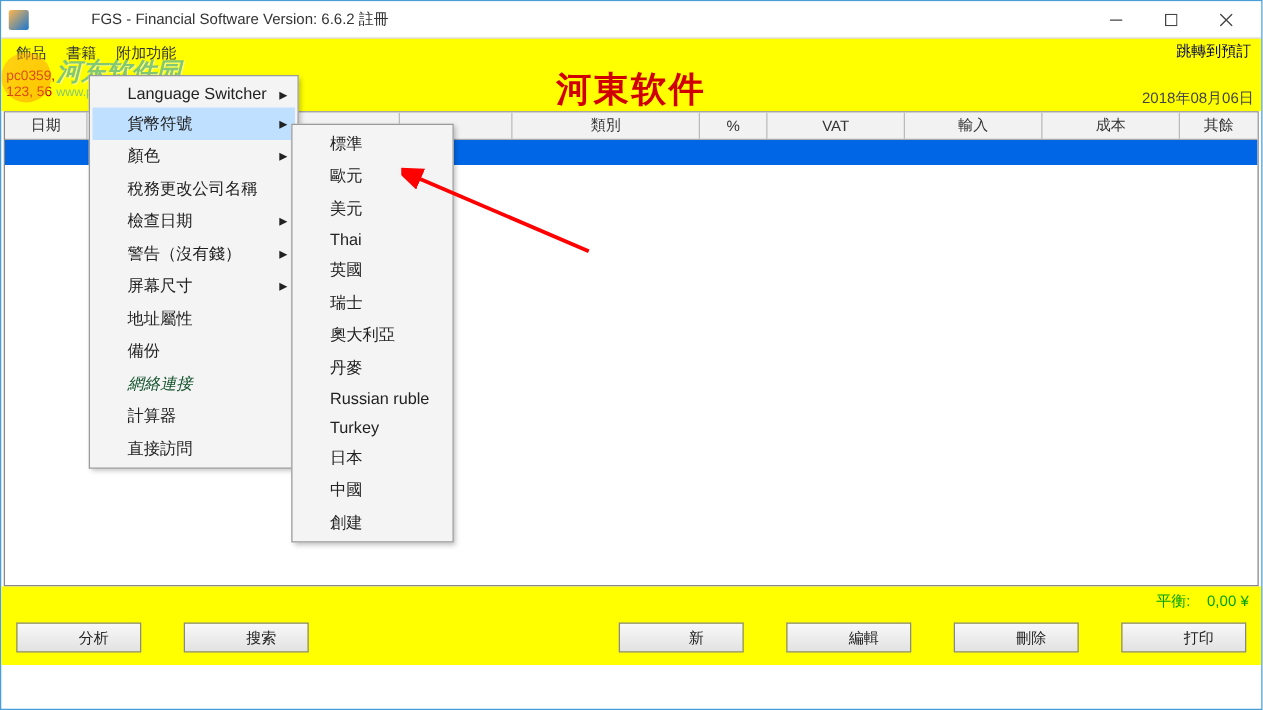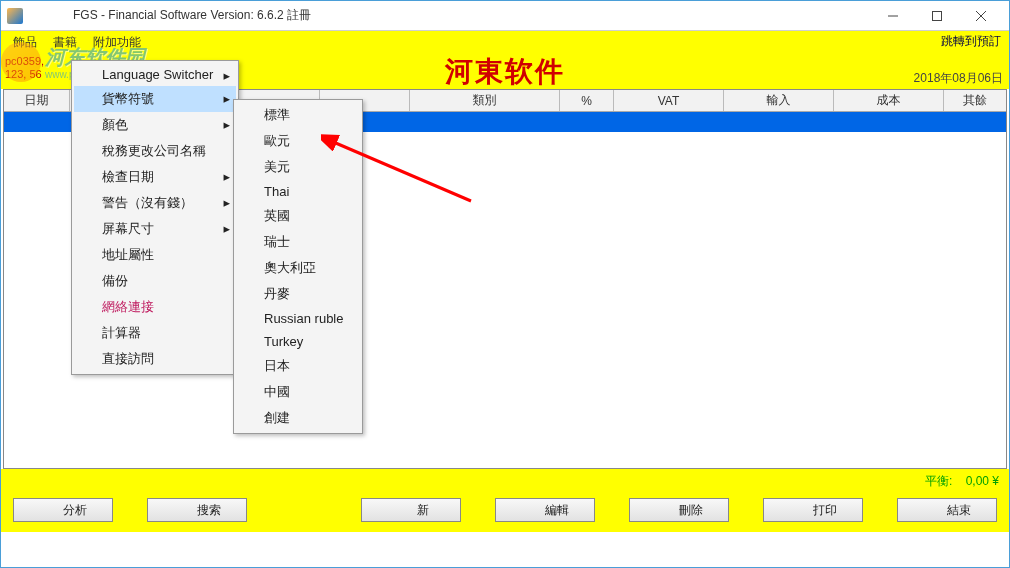--- a/index.html
+++ b/index.html
@@ -43,21 +43,21 @@
 .balance { text-align: right; padding: 4px 10px 2px; font-size: 12px; color: #00a000; }
 
 
 .btnrow { display: flex; padding: 6px 12px 10px; gap: 34px; }
 .btnrow .spacer { flex: 1; }
 .btn { width: 100px; height: 24px; background: linear-gradient(#f8f8f8,#e2e2e2); border: 1px solid #888; font-size: 12px; display: flex; align-items: center; justify-content: center; color: #222; padding-left: 24px; }
 
 
 .menu { position: absolute; background: #f4f4f4; border: 1px solid #9a9a9a; box-shadow: 2px 2px 4px rgba(0,0,0,.25); font-size: 13px; z-index: 100; padding: 2px; }
 .menu .mitem { padding: 4px 28px 4px 28px; position: relative; white-space: nowrap; color: #222; }
-.menu .mitem.disabled { color: #be185d; }
+.menu .mitem.disabled { color: #14532d; font-style: italic; }
 .menu .mitem.hover { background: #bfe0ff; }
 .menu .mitem .arrow { position: absolute; right: 6px; top: 5px; }
 .menu1 { top: 59px; left: 70px; width: 168px; }
 .menu2 { top: 80px; left: 232px; width: 130px; margin-top: 18px; }
 
 
 .redarrow { position: absolute; top: 130px; left: 320px; z-index: 200; pointer-events: none; }
 
 </style>
 </head>
@@ -130,21 +130,20 @@
     <span>0,00 ¥</span>
   </div>
   <div class="btnrow">
     <div class="btn">分析</div>
     <div class="btn">搜索</div>
     <div class="spacer"></div>
     <div class="btn">新</div>
     <div class="btn">編輯</div>
     <div class="btn">刪除</div>
     <div class="btn">打印</div>
-    <div class="btn">結束</div>
   </div>
 </div>
 
 <div class="menu menu1" id="menu1">
     <div class="mitem">Language Switcher<span class="arrow">▸</span></div>
     <div class="mitem hover">貨幣符號<span class="arrow">▸</span></div>
     <div class="mitem">顏色<span class="arrow">▸</span></div>
     <div class="mitem">稅務更改公司名稱</div>
     <div class="mitem">檢查日期<span class="arrow">▸</span></div>
     <div class="mitem">警告（沒有錢）<span class="arrow">▸</span></div>

